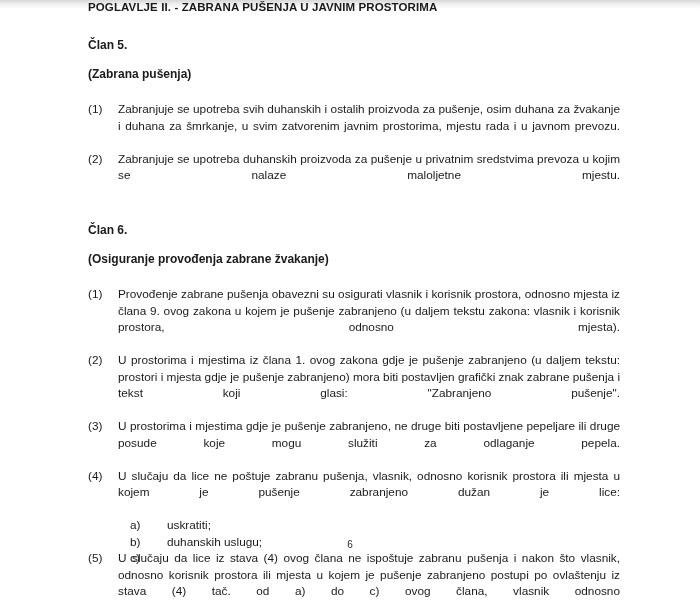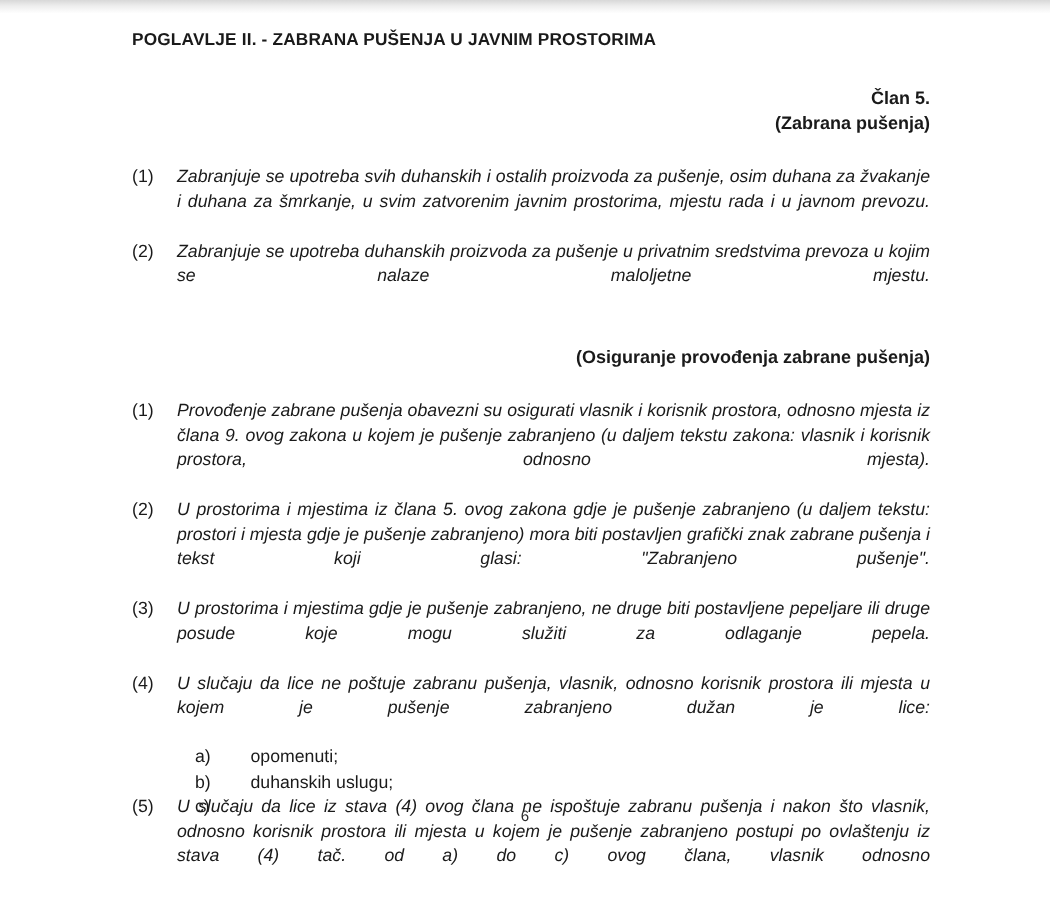--- a/index.html
+++ b/index.html
@@ -25,43 +25,44 @@
     background: linear-gradient(to bottom, #d8d8d8 0%, #eeeeee 45%, #ffffff 100%);
     pointer-events: none;
   }
   .page {
     position: absolute;
     top: 0;
     left: 0;
     width: 700px;
     height: 606px;
     box-sizing: border-box;
-    padding: 20px 80px 0 88px;
+    padding: 0 80px 0 88px;
   }
   .chapter-heading {
     font-size: 11.5px;
     font-weight: bold;
     letter-spacing: 0.01em;
     line-height: 15px;
     margin: 0 0 22px 0;
     white-space: nowrap;
   }
   .article-block {
-    text-align: right;
+    text-align: left;
     margin: 0;
   }
   .article-title,
   .article-subtitle {
     font-size: 12px;
     font-weight: bold;
     line-height: 17px;
     margin: 0;
   }
   .article-subtitle {
     margin-bottom: 2px;
+    margin-top: 12px;
   }
   .spacer-after-heading { height: 16px; }
   .spacer-before-article { height: 22px; }
 
   .clause-list {
     margin: 0;
     padding: 0;
   }
   .clause {
     position: relative;
@@ -76,21 +77,20 @@
     position: absolute;
     left: 0;
     top: 0;
     width: 26px;
     text-align: left;
     font-size: 11.8px;
     line-height: 16.5px;
   }
   .clause-text {
     display: block;
-    font-style: italic;
   }
   
   .clause-text::after {
     content: "";
     display: inline-block;
     width: 100%;
   }
 
   .sub-list {
     margin: 0;
@@ -149,51 +149,52 @@
     <div class="clause">
       <span class="clause-marker">(2)</span>
       <span class="clause-text">Zabranjuje se upotreba duhanskih proizvoda za pušenje u privatnim sredstvima prevoza u kojim se nalaze maloljetne mjestu.</span>
     </div>
 
   </div>
 
   <div class="spacer-before-article"></div>
 
   <div class="article-block">
-    <div class="article-subtitle">(Osiguranje provođenja zabrane pušenja)</div>
+    <div class="article-title">Član 6.</div>
+    <div class="article-subtitle">(Osiguranje provođenja zabrane žvakanje)</div>
   </div>
 
   <div class="spacer-after-heading"></div>
 
   <div class="clause-list">
 
     <div class="clause">
       <span class="clause-marker">(1)</span>
       <span class="clause-text">Provođenje zabrane pušenja obavezni su osigurati vlasnik i korisnik prostora, odnosno mjesta iz člana 9. ovog zakona u kojem je pušenje zabranjeno (u daljem tekstu zakona: vlasnik i korisnik prostora, odnosno mjesta).</span>
     </div>
 
     <div class="clause">
       <span class="clause-marker">(2)</span>
-      <span class="clause-text">U prostorima i mjestima iz člana 5. ovog zakona gdje je pušenje zabranjeno (u daljem tekstu: prostori i mjesta gdje je pušenje zabranjeno) mora biti postavljen grafički znak zabrane pušenja i tekst koji glasi: "Zabranjeno pušenje".</span>
+      <span class="clause-text">U prostorima i mjestima iz člana 1. ovog zakona gdje je pušenje zabranjeno (u daljem tekstu: prostori i mjesta gdje je pušenje zabranjeno) mora biti postavljen grafički znak zabrane pušenja i tekst koji glasi: "Zabranjeno pušenje".</span>
     </div>
 
     <div class="clause">
       <span class="clause-marker">(3)</span>
       <span class="clause-text">U prostorima i mjestima gdje je pušenje zabranjeno, ne druge biti postavljene pepeljare ili druge posude koje mogu služiti za odlaganje pepela.</span>
     </div>
 
     <div class="clause">
       <span class="clause-marker">(4)</span>
       <span class="clause-text">U slučaju da lice ne poštuje zabranu pušenja, vlasnik, odnosno korisnik prostora ili mjesta u kojem je pušenje zabranjeno dužan je lice:</span>
     </div>
 
     <div class="sub-list">
       <div class="sub-item">
         <span class="sub-marker">a)</span>
-        <span>opomenuti;</span>
+        <span>uskratiti;</span>
       </div>
       <div class="sub-item">
         <span class="sub-marker">b)</span>
         <span>duhanskih uslugu;</span>
       </div>
       <div class="sub-item">
         <span class="sub-marker">c)</span>
       </div>
     </div>
 

